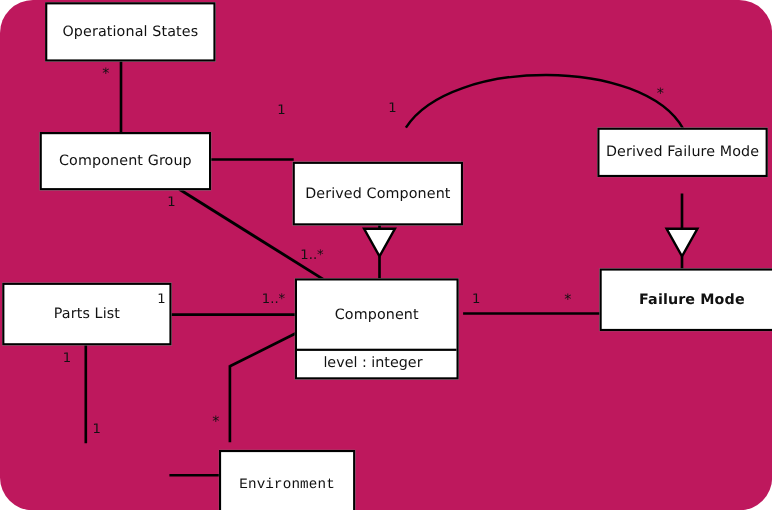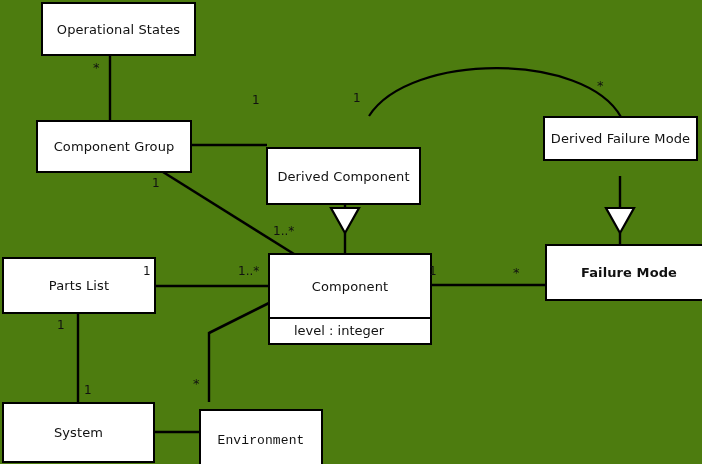--- a/index.html
+++ b/index.html
@@ -4,23 +4,24 @@
 <style>
   html, body {
     margin: 0;
     padding: 0;
     background: #ffffff;
   }
   #diagram-canvas {
     position: relative;
     width: 702px;
     height: 464px;
-    background: #4d7c0f;
+    background: #be185d;
     font-family: "DejaVu Sans", "Liberation Sans", sans-serif;
     overflow: hidden;
+    border-radius: 30px;
   }
   #edge-layer {
     position: absolute;
     left: 0;
     top: 0;
     width: 702px;
     height: 464px;
   }
   .uml-class {
     position: absolute;
@@ -109,32 +110,29 @@
   </div>
 
   <div class="uml-class" style="left:543px; top:116px; width:155px; height:45px;">
     <div class="class-name">Derived Failure Mode</div>
   </div>
 
   <div class="uml-class" style="left:2px; top:257px; width:154px; height:57px;">
     <div class="class-name">Parts List</div>
   </div>
 
-  <div class="uml-class" style="left:268px; top:253px; width:164px; height:92px;">
+  <div class="uml-class" style="left:268px; top:253px; width:149px; height:92px;">
     <div class="class-name">Component</div>
     <div class="class-attrs">level : integer</div>
   </div>
 
   <div class="uml-class" style="left:545px; top:244px; width:168px; height:57px;font-weight:bold;">
     <div class="class-name">Failure Mode</div>
   </div>
 
-  <div class="uml-class" style="left:2px; top:402px; width:153px; height:61px;">
-    <div class="class-name">System</div>
-  </div>
 
   <div class="uml-class" style="left:199px; top:409px; width:124px; height:62px;font-family:Liberation Mono, monospace;">
     <div class="class-name">Environment</div>
   </div>
 
   <div class="mult-label mult-star" style="left:93px; top:61px;">*</div>
 
   <div class="mult-label" style="left:252px; top:94px;">1</div>
 
   <div class="mult-label" style="left:152px; top:177px;">1</div>

